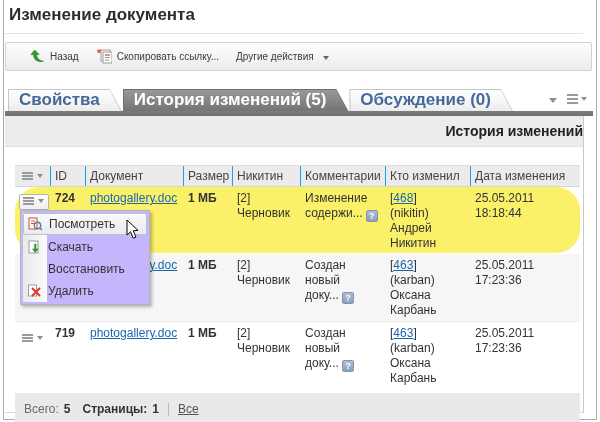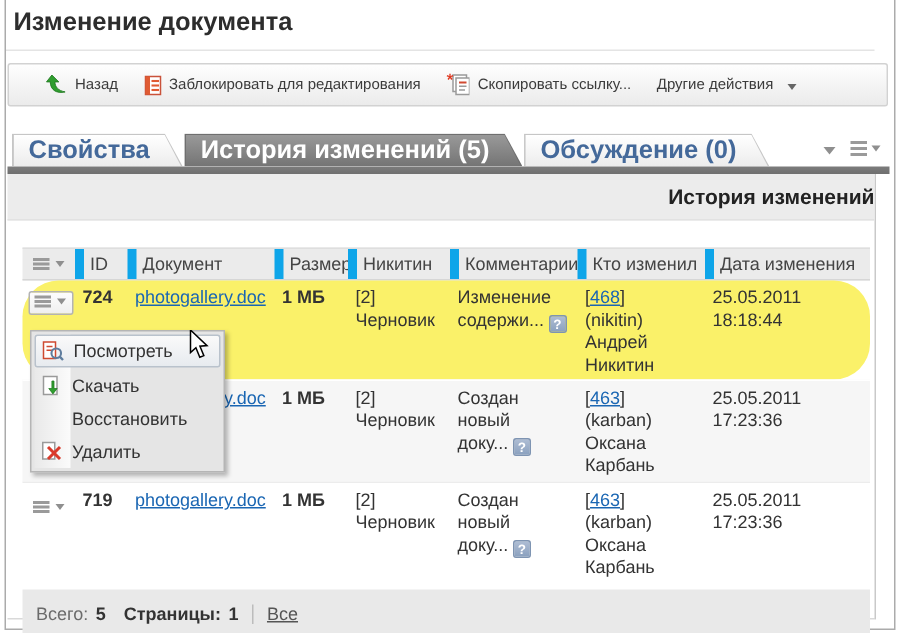--- a/index.html
+++ b/index.html
@@ -44,21 +44,21 @@
   .content{position:absolute;left:5px;top:116px;width:578px;height:296px;background:#fff;
     border-right:1px solid #c9c9c9;border-bottom:1px solid #d9d9d9;}
   .section-header{height:30px;line-height:30px;background:#ececec;border-bottom:1px solid #e2e2e2;
     font-size:14px;font-weight:bold;color:#222;padding-left:6px;text-align:right;}
 
   
   .grid{position:absolute;left:15px;top:165px;width:565px;font-size:12px;color:#333;}
   .trow{display:grid;grid-template-columns:35px 35px 98px 49px 68px 85px 85px 1fr;}
   .trow.head{background:var(--header-bg,#ebebeb);border-top:1px solid #dedede;border-bottom:1px solid #d6d6d6;height:20px;color:#454545;}
   .trow.head .cell{display:flex;align-items:center;padding:0 4px;white-space:nowrap;overflow:hidden;}
-  .trow.head .cell + .cell{border-left:6px solid #0ea5e9;}
+  .trow.head .cell + .cell{border-left:1px solid #0ea5e9;}
   .trow.body .cell{padding:4px 4px 2px 5px;line-height:15px;}
   .r0{background:var(--highlight,#FAF169);min-height:60px;border-radius:24px;}
   .r1{background:var(--row-alt,#F6F6F6);min-height:67px;border-top:1px solid #fff;}
   .r2{background:#fff;min-height:65px;border-top:1px solid #ececec;}
   .spacer{height:5px;}
   .gfooter{height:32px;background:var(--footer-bg,#E9E9E9);display:flex;align-items:center;
     font-size:12px;color:#6b6b6b;padding-left:9px;}
   .gfooter b{color:#333;}
   .gfooter .sep{width:1px;height:13px;background:#bcbcbc;margin:0 9px;}
   .gfooter .lbl{margin-right:5px;}
@@ -69,21 +69,21 @@
   .hint{display:inline-block;width:12px;height:12px;margin-left:3px;border-radius:2px;
     background:linear-gradient(#aebdd4,#8ba1bf);border:1px solid #7e94b2;box-sizing:border-box;
     color:#fff;font-size:9px;font-weight:bold;text-align:center;line-height:11px;vertical-align:-2px;cursor:pointer;}
 
   .menu-btn{display:inline-flex;align-items:center;gap:4px;padding:4px 3px 0 2px;cursor:pointer;}
   .menu-btn .burger{margin-bottom:0;height:2px;box-shadow:0 3px 0 #9a9a9a,0 6px 0 #9a9a9a;transform:translateY(-3px);}
   .menu-btn.open{background:linear-gradient(#fdfdfd,#efefef);border:1px solid #b3b3b3;border-radius:2px;
     padding:4px 4px 6px 3px;margin:-1px 0 0 -1px;}
 
   
-  .cmenu{position:absolute;left:20px;top:220px;width:130px;box-sizing:border-box;background:#e5e5e5;
+  .cmenu{position:absolute;left:20px;top:210px;width:130px;box-sizing:border-box;background:#c4b5fd;
     border:1px solid #b5b5b5;box-shadow:2px 2px 3px rgba(0,0,0,.28);z-index:50;padding:2px;}
   .cmenu .strip{position:absolute;left:2px;top:2px;bottom:2px;width:24px;background:linear-gradient(90deg,#e9e9e9,#fbfbfb);}
   .citem{position:relative;display:flex;align-items:center;height:22px;gap:6px;padding-left:3px;
     font-size:12px;color:#333;cursor:pointer;white-space:nowrap;}
   .citem .ic{width:16px;height:16px;flex:0 0 16px;display:flex;align-items:center;justify-content:center;}
   .citem.hover{background:linear-gradient(#fafafa,#e7ebef);border:1px solid #b9c2cc;border-radius:2px;
     height:20px;margin-bottom:1px;}
 
   .cursor{position:absolute;left:126px;top:220px;z-index:60;}
 </style>
@@ -96,32 +96,20 @@
 <div class="title-rule"></div>
 
 <div class="toolbar">
   <div class="tb-item">
     <span>
         <svg width="15" height="14" viewBox="0 0 15 14">
           <path d="M4.6 0 L9.2 4.6 L6.6 4.6 C6.7 8 8.8 10.4 13.4 11.3 C7.6 12.6 3.6 9.9 3.5 4.6 L1 4.6 Z" fill="#2F9E2F" stroke="#237a23" stroke-width="0.6"></path>
         </svg>
       </span>
     <span>Назад</span>
-  </div>
-  <div class="tb-item">
-    <span>
-        <svg width="12" height="14" viewBox="0 0 12 14">
-          <rect x="1" y="1" width="10" height="12" fill="#fff" stroke="#c9523a"></rect>
-          <rect x="1" y="1" width="3" height="12" fill="#e05b33"></rect>
-          <line x1="5" y1="4" x2="10" y2="4" stroke="#e05b33" stroke-width="1.4"></line>
-          <line x1="5" y1="7" x2="10" y2="7" stroke="#e05b33" stroke-width="1.4"></line>
-          <line x1="5" y1="10" x2="10" y2="10" stroke="#e05b33" stroke-width="1.4"></line>
-        </svg>
-      </span>
-    <span>Заблокировать для редактирования</span>
   </div>
   <div class="tb-item">
     <span>
         <svg width="16" height="15" viewBox="0 0 16 15">
           <rect x="5" y="1" width="9" height="11" fill="#fff" stroke="#9a9a9a"></rect>
           <rect x="7" y="3" width="9" height="11" fill="#fff" stroke="#9a9a9a"></rect>
           <line x1="9" y1="6" x2="14" y2="6" stroke="#d24a32" stroke-width="1.2"></line>
           <line x1="9" y1="8.5" x2="14" y2="8.5" stroke="#9a9a9a" stroke-width="1"></line>
           <line x1="9" y1="11" x2="13" y2="11" stroke="#9a9a9a" stroke-width="1"></line>
           <path d="M2.5 0 L3.5 0 L3.4 1.6 L4.9 1 L5.2 2 L3.7 2.4 L4.7 3.7 L3.8 4.3 L3 3 L2.2 4.3 L1.3 3.7 L2.3 2.4 L0.8 2 L1.1 1 L2.6 1.6 Z" fill="#e03a22"></path>

